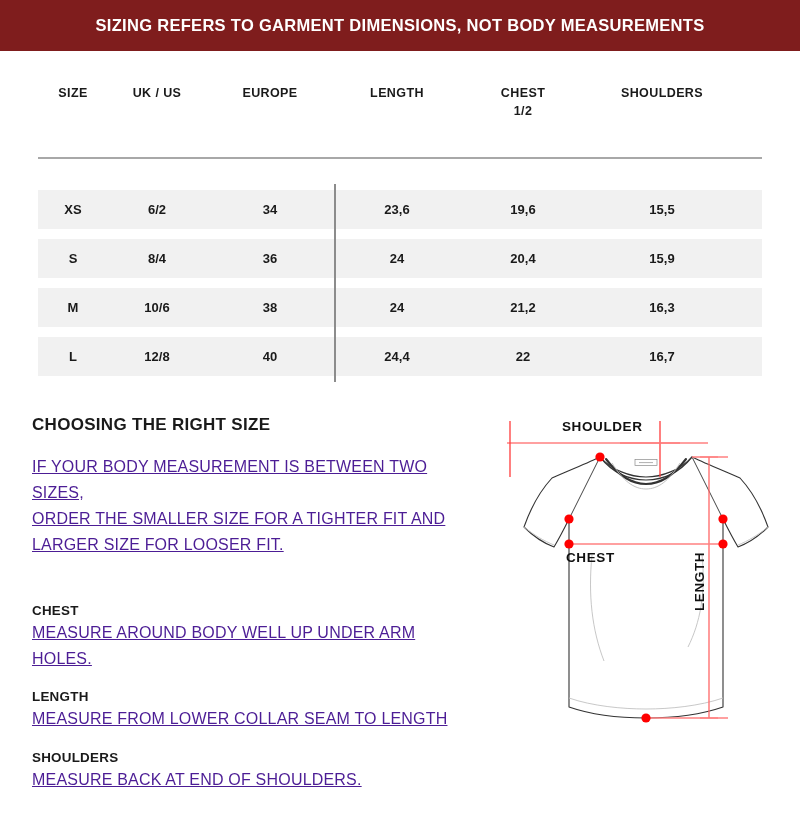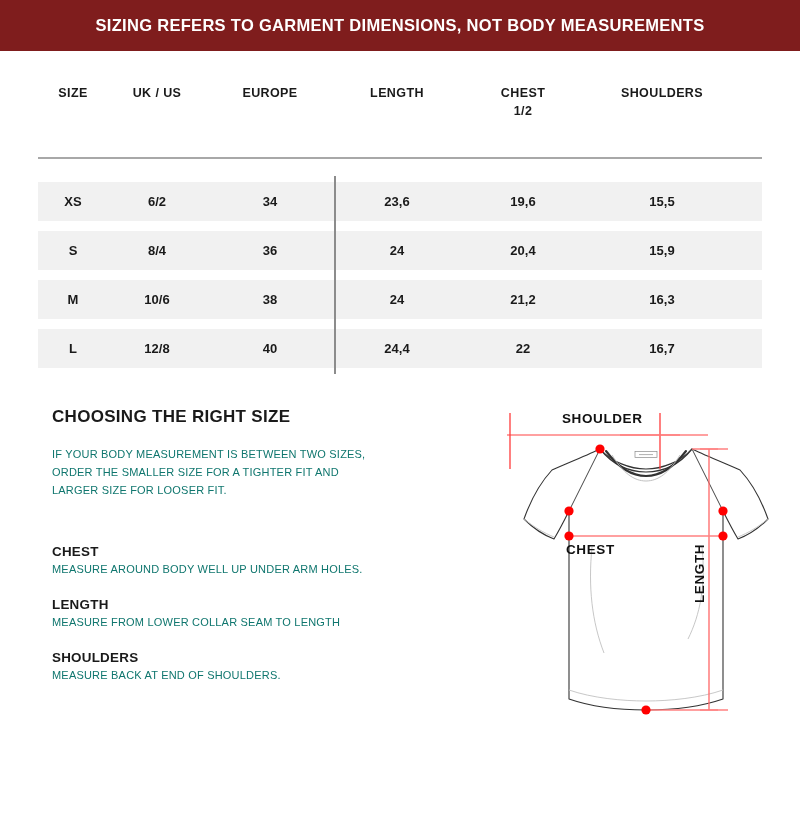--- a/index.html
+++ b/index.html
@@ -60,21 +60,21 @@
 
   .hrule {
     height: 2px;
     background: #a8a8a8;
     margin-top: 29px;
     margin-bottom: 0;
   }
 
   .rows-area {
     position: relative;
-    margin-top: 23px;
+    margin-top: 31px;
   }
 
   .data-row {
     height: 39px;
     background: #f1f1f1;
     margin-bottom: 10px;
     position: relative;
     z-index: 1;
   }
   .data-row:last-child { margin-bottom: 0; }
@@ -95,40 +95,41 @@
     width: 2px;
     background: #8c8c8c;
     z-index: 3;
   }
 
   
   .lower {
     position: relative;
     width: 800px;
     margin-top: 39px;
-    padding: 0 52px;
+    padding: 0 32px;
   }
 
   .text-col {
     width: 420px;
   }
 
   h2.section-title {
     font-size: 17px;
     font-weight: bold;
     letter-spacing: 0.3px;
     color: #1a1a1a;
   }
 
   .para {
-    font-size: 11px;
+    font-size: 16px;
     line-height: 1.62;
     letter-spacing: 0.2px;
-    color: #0f766e;
+    color: #4c1d95;
     font-weight: normal;
+    text-decoration: underline;
   }
 
   .gap-a { height: 19px; }
   .gap-b { height: 27px; }
   .gap-c { height: 18px; }
 
   h3.sub-title {
     font-size: 13.4px;
     font-weight: bold;
     letter-spacing: 0.25px;

